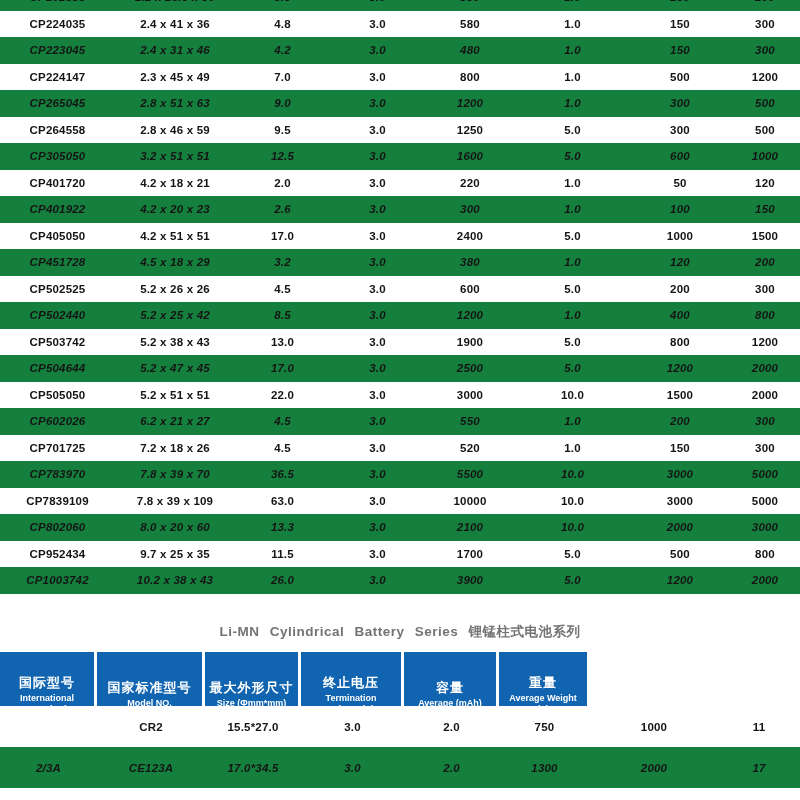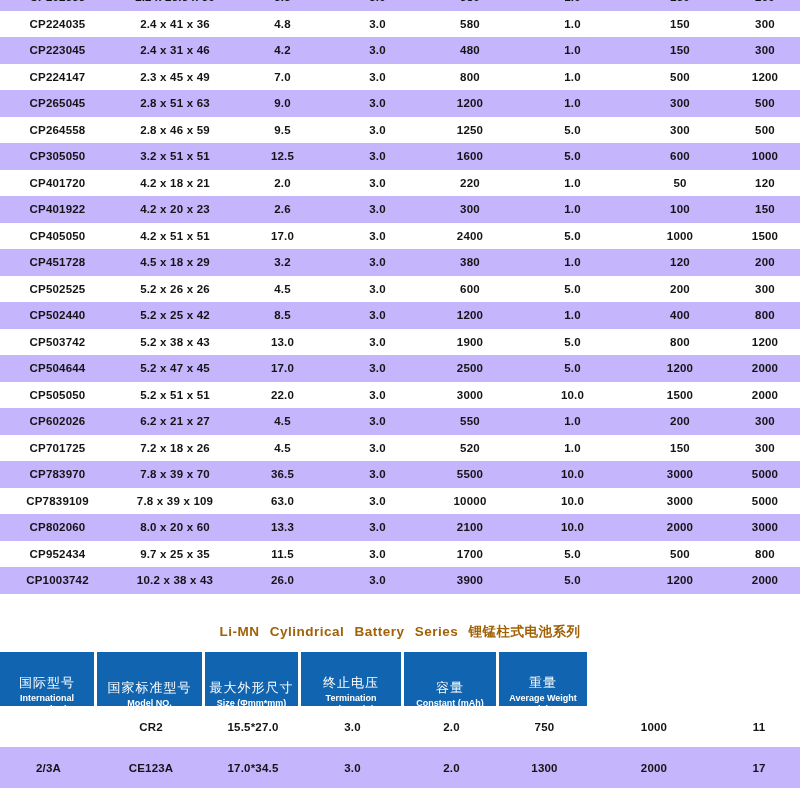--- a/index.html
+++ b/index.html
@@ -11,47 +11,47 @@
   .page { position:relative; width:800px; height:800px; overflow:hidden; background:#fff; }
 
   
   .t1 { position:absolute; top:0; left:0; width:800px; overflow:hidden; }
   .t1 .row {
     display:grid;
     grid-template-columns:115px 120px 95px 95px 90px 115px 100px 70px;
     height:26.5px; align-items:center;
   }
   .t1 .row:first-child { margin-top:-16px; }
-  .row.gray  { background:#c4b5fd; }
+  .row.gray  { background:#15803d;font-style:italic; }
   .row.white { background:#ffffff; }
   .cell {
     text-align:center; font-weight:bold; font-size:11.5px;
     color:#141414; letter-spacing:0.2px; white-space:nowrap;
   }
 
   
   .series-title {
     position:absolute; top:623px; left:0; width:800px;
     text-align:center; font-size:13.5px; font-weight:bold;
-    color:#a16207; word-spacing:6px; letter-spacing:0.5px;
+    color:#737373; word-spacing:6px; letter-spacing:0.5px;
   }
 
   
   .t2 { position:absolute; top:652px; left:0; width:800px; overflow:hidden; }
   .t2-header {
     display:grid;
     grid-template-columns:94px 105px 93px 100px 92px 88px 125px 82px;
     column-gap:3px; height:54px; background:#ffffff;
   }
   .hcell {
     background:#1164af; color:#ffffff;
     display:flex; flex-direction:column; align-items:center; justify-content:center;
     gap:1px; overflow:hidden;
   }
-  .hcell .zh { font-size:13px; font-weight:normal; letter-spacing:1px; white-space:nowrap;margin-top:30px; }
+  .hcell .zh { font-size:13px; font-weight:bold; letter-spacing:1px; white-space:nowrap;margin-top:30px; }
   .hcell .en {
     font-size:9px; font-weight:bold; white-space:pre-line;
     text-align:center; line-height:1.15;
   }
   .t2-body .row {
     display:grid;
     grid-template-columns:97px 108px 96px 103px 95px 91px 128px 82px;
     height:41px; align-items:center;
   }
 </style>
@@ -312,21 +312,21 @@
           <div class="zh">最大外形尺寸</div>
           <div class="en">Size (Φmm*mm)</div>
         </div>
         <div class="hcell">
           <div class="zh">终止电压</div>
           <div class="en">Termination
 voltage (V)</div>
         </div>
         <div class="hcell">
           <div class="zh">容量</div>
-          <div class="en">Constant (mAh)</div>
+          <div class="en">Average (mAh)</div>
         </div>
         <div class="hcell">
           <div class="zh">重量</div>
           <div class="en">Average Weight
 (g)</div>
         </div>
       </div>
     <div class="t2-body">
         <div class="row white">
           <div class="cell"></div>

